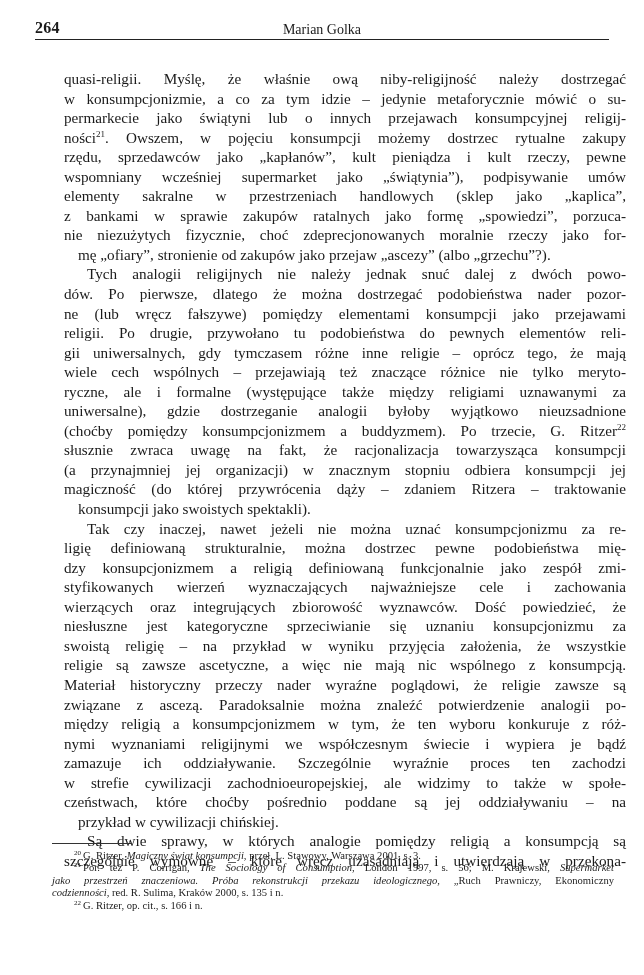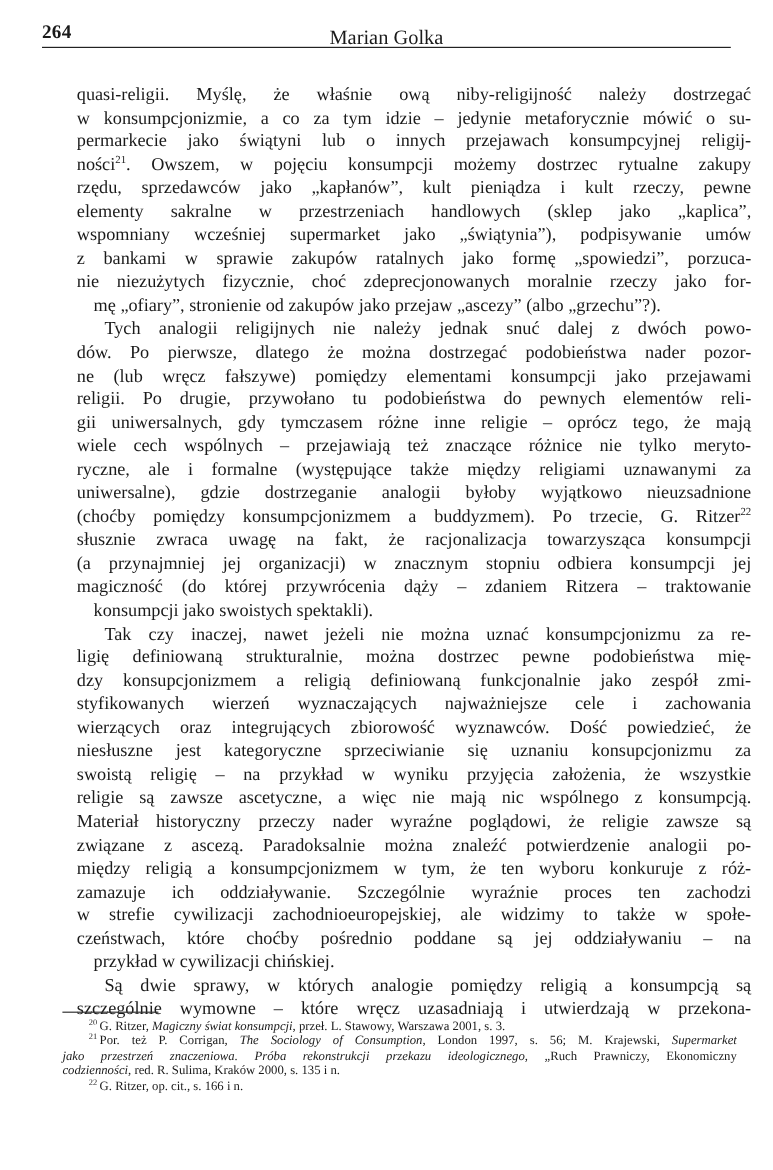--- a/index.html
+++ b/index.html
@@ -38,21 +38,21 @@
       font-weight: bold;
       letter-spacing: 0.2px;
     }
     .running-author {
       position: absolute;
       left: 0;
       right: 0;
       top: 3px;
       text-align: center;
       font-family: "Liberation Serif", serif;
-      font-size: 17px;
+      font-size: 14px;
     }
     .body-text {
       position: absolute;
       left: 64px;
       top: 69px;
       width: 562px;
       font-family: Liberation Serif, serif;
       font-size: 15.2px;
       line-height: 19.55px;
       text-align: justify;
@@ -118,22 +118,22 @@
     <span class="page-number">264</span>
     <span class="running-author">Marian Golka</span>
   </div>
 
   <div class="body-text" id="body-text">
       <span class="line"><span>quasi-religii. Myślę, że właśnie ową niby-religijność należy dostrzegać</span></span>
       <span class="line"><span>w konsumpcjonizmie, a co za tym idzie – jedynie metaforycznie mówić o su-</span></span>
       <span class="line"><span>permarkecie jako świątyni lub o innych przejawach konsumpcyjnej religij-</span></span>
       <span class="line"><span>ności</span><sup>21</sup><span>. Owszem, w pojęciu konsumpcji możemy dostrzec rytualne zakupy</span></span>
       <span class="line"><span>rzędu, sprzedawców jako „kapłanów”, kult pieniądza i kult rzeczy, pewne</span></span>
+      <span class="line"><span>wspomniany wcześniej supermarket jako „świątynia”), podpisywanie umów</span></span>
       <span class="line"><span>elementy sakralne w przestrzeniach handlowych (sklep jako „kaplica”,</span></span>
-      <span class="line"><span>wspomniany wcześniej supermarket jako „świątynia”), podpisywanie umów</span></span>
       <span class="line"><span>z bankami w sprawie zakupów ratalnych jako formę „spowiedzi”, porzuca-</span></span>
       <span class="line"><span>nie niezużytych fizycznie, choć zdeprecjonowanych moralnie rzeczy jako for-</span></span>
       <span class="line last"><span>mę „ofiary”, stronienie od zakupów jako przejaw „ascezy” (albo „grzechu”?).</span></span>
       <span class="line indent"><span>Tych analogii religijnych nie należy jednak snuć dalej z dwóch powo-</span></span>
       <span class="line"><span>dów. Po pierwsze, dlatego że można dostrzegać podobieństwa nader pozor-</span></span>
       <span class="line"><span>ne (lub wręcz fałszywe) pomiędzy elementami konsumpcji jako przejawami</span></span>
       <span class="line"><span>religii. Po drugie, przywołano tu podobieństwa do pewnych elementów reli-</span></span>
       <span class="line"><span>gii uniwersalnych, gdy tymczasem różne inne religie – oprócz tego, że mają</span></span>
       <span class="line"><span>wiele cech wspólnych – przejawiają też znaczące różnice nie tylko meryto-</span></span>
       <span class="line"><span>ryczne, ale i formalne (występujące także między religiami uznawanymi za</span></span>
@@ -147,20 +147,21 @@
       <span class="line"><span>ligię definiowaną strukturalnie, można dostrzec pewne podobieństwa mię-</span></span>
       <span class="line"><span>dzy konsupcjonizmem a religią definiowaną funkcjonalnie jako zespół zmi-</span></span>
       <span class="line"><span>styfikowanych wierzeń wyznaczających najważniejsze cele i zachowania</span></span>
       <span class="line"><span>wierzących oraz integrujących zbiorowość wyznawców. Dość powiedzieć, że</span></span>
       <span class="line"><span>niesłuszne jest kategoryczne sprzeciwianie się uznaniu konsupcjonizmu za</span></span>
       <span class="line"><span>swoistą religię – na przykład w wyniku przyjęcia założenia, że wszystkie</span></span>
       <span class="line"><span>religie są zawsze ascetyczne, a więc nie mają nic wspólnego z konsumpcją.</span></span>
       <span class="line"><span>Materiał historyczny przeczy nader wyraźne poglądowi, że religie zawsze są</span></span>
       <span class="line"><span>związane z ascezą. Paradoksalnie można znaleźć potwierdzenie analogii po-</span></span>
       <span class="line"><span>między religią a konsumpcjonizmem w tym, że ten wyboru konkuruje z róż-</span></span>
+      <span class="line"><span>nymi wyznaniami religijnymi we współczesnym świecie i wypiera je bądź</span></span>
       <span class="line"><span>zamazuje ich oddziaływanie. Szczególnie wyraźnie proces ten zachodzi</span></span>
       <span class="line"><span>w strefie cywilizacji zachodnioeuropejskiej, ale widzimy to także w społe-</span></span>
       <span class="line"><span>czeństwach, które choćby pośrednio poddane są jej oddziaływaniu – na</span></span>
       <span class="line last"><span>przykład w cywilizacji chińskiej.</span></span>
       <span class="line indent"><span>Są dwie sprawy, w których analogie pomiędzy religią a konsumpcją są</span></span>
       <span class="line"><span>szczególnie wymowne – które wręcz uzasadniają i utwierdzają w przekona-</span></span>
     </div>
 
   <div class="fn-rule"></div>
 

